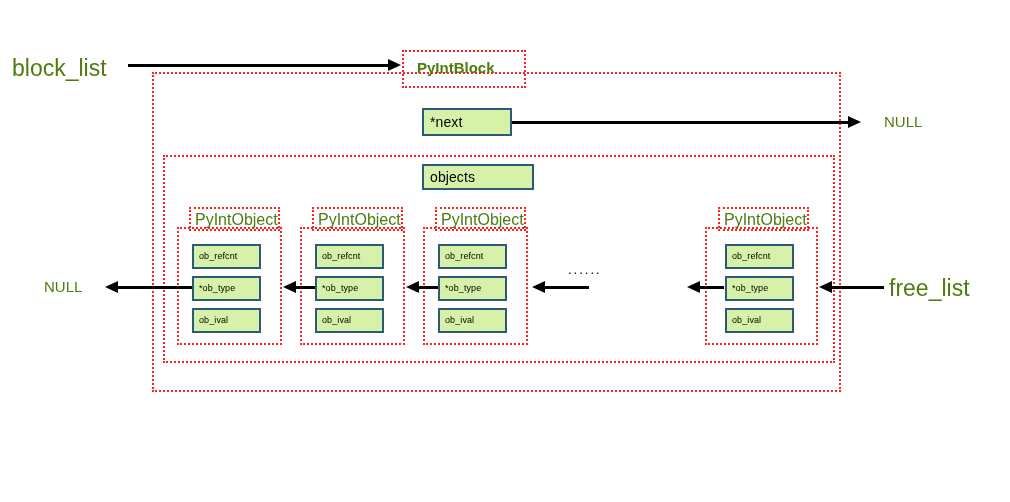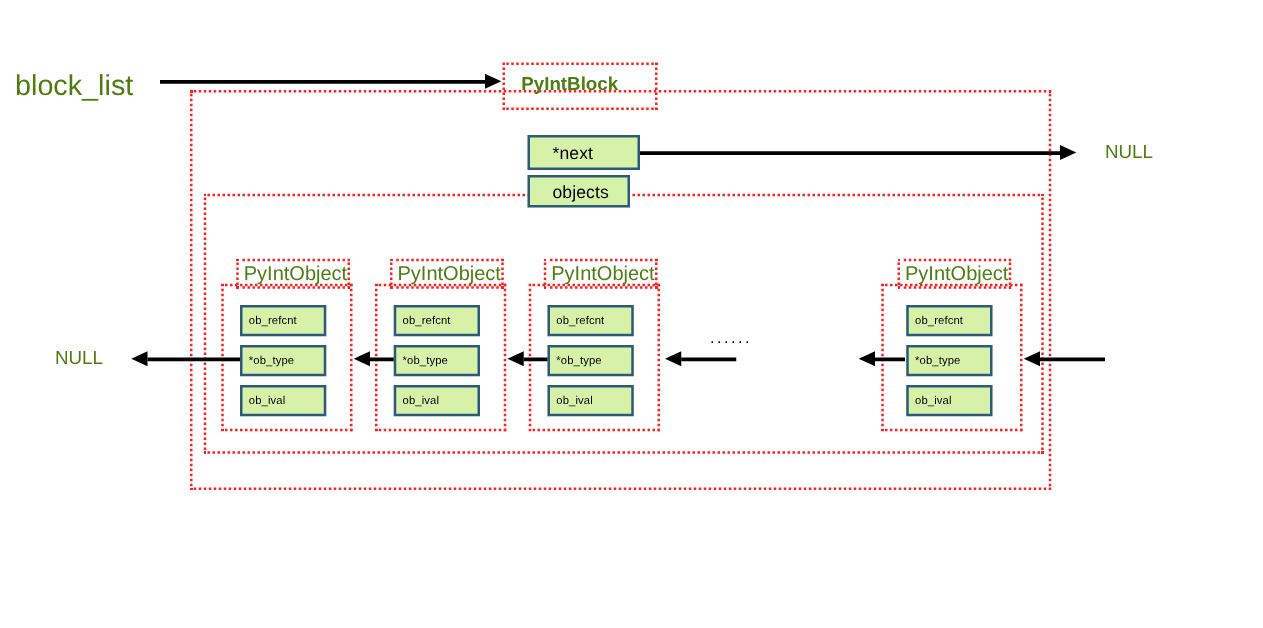--- a/index.html
+++ b/index.html
@@ -18,21 +18,21 @@
   .field{
     position:absolute;
     box-sizing:border-box;
     background:#d6f2a8;
     border:2px solid #2d5a7a;
     display:flex;
     align-items:center;
     color:#000;
   }
   .field .lbl{padding-left:5px;font-size:9px;line-height:1;letter-spacing:0.1px;}
-  .field.big .lbl{font-size:14px;padding-left:18px;}
+  .field.big .lbl{font-size:14px;padding-left:6px;}
 
   
   .txt{position:absolute;color:#4d7c0f;white-space:nowrap;}
   .txt.huge{font-size:23px;}
   .txt.mid{font-size:15px;}
   .txt.small{font-size:16px;}
 
   
   .aline{position:absolute;background:#000;}
   .ahead{position:absolute;width:0;height:0;}
@@ -50,21 +50,21 @@
 
   <div class="dotbox" style="left:163px;top:155px;width:672px;height:208px;"></div>
 
   <div class="dotbox" style="left:402px;top:50px;width:124px;height:38px;"></div>
   <div class="txt mid" style="left:417px;top:59px;font-weight:bold;">PyIntBlock</div>
 
   <div class="field big" style="left:422px;top:108px;width:90px;height:28px;">
     <span class="lbl">*next</span>
   </div>
 
-  <div class="field big" style="left:422px;top:140px;width:82px;height:26px;align-items:center;">
+  <div class="field big" style="left:422px;top:164px;width:112px;height:26px;align-items:center;">
     <span class="lbl">objects</span>
   </div>
 
   <div class="txt huge" style="left:12px;top:55px;">block_list</div>
   <div class="aline" style="left:128px;top:64px;width:262px;height:2.5px;"></div>
   <div class="ahead right" style="left:388px;top:59px;"></div>
 
   <div class="aline" style="left:512px;top:121px;width:338px;height:2.5px;"></div>
   <div class="ahead right" style="left:848px;top:116px;"></div>
   <div class="txt mid" style="left:884px;top:113px;">NULL</div>
@@ -135,16 +135,17 @@
   <div class="aline" style="left:419px;top:286px;width:19px;height:2.5px;"></div>
   <div class="ahead left" style="left:406px;top:281px;"></div>
 
   <div class="aline" style="left:545px;top:286px;width:44px;height:2.5px;"></div>
   <div class="ahead left" style="left:532px;top:281px;"></div>
   <div class="ellipsis" style="left:568px;top:262px;">......</div>
 
   <div class="aline" style="left:700px;top:286px;width:24px;height:2.5px;"></div>
   <div class="ahead left" style="left:687px;top:281px;"></div>
 
+  <div class="txt huge" style="left:889px;top:275px;">free_list</div>
   <div class="aline" style="left:832px;top:286px;width:52px;height:2.5px;"></div>
   <div class="ahead left" style="left:819px;top:281px;"></div>
 
 </div>
 
 </body></html>

